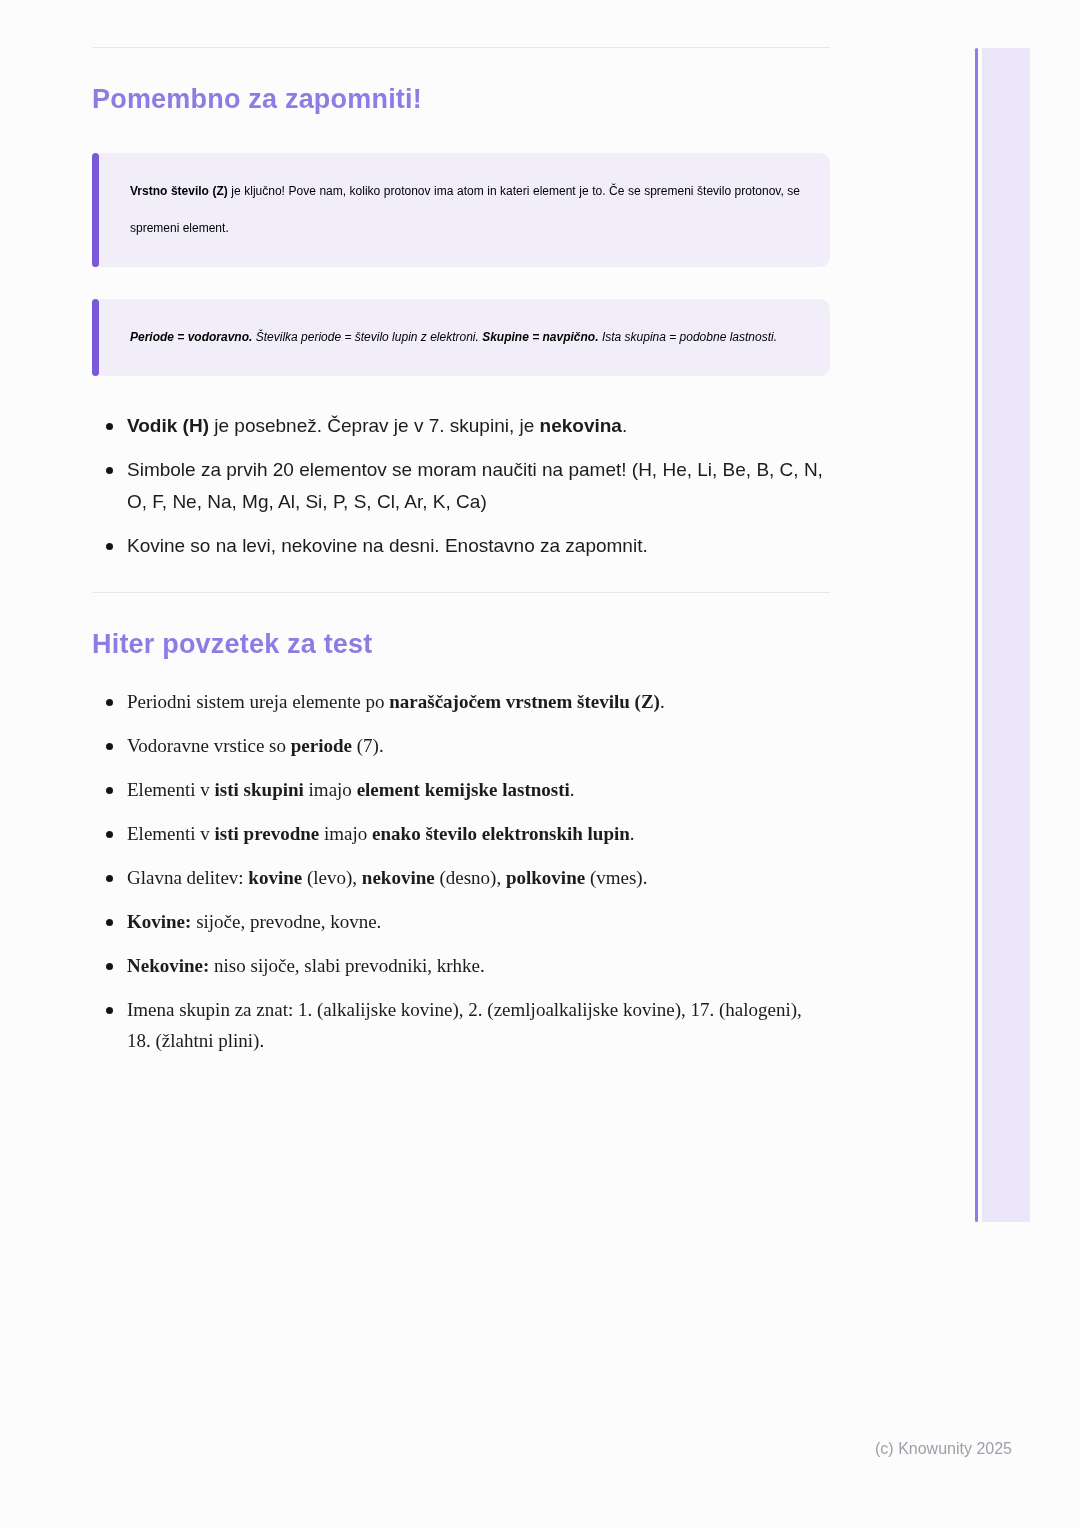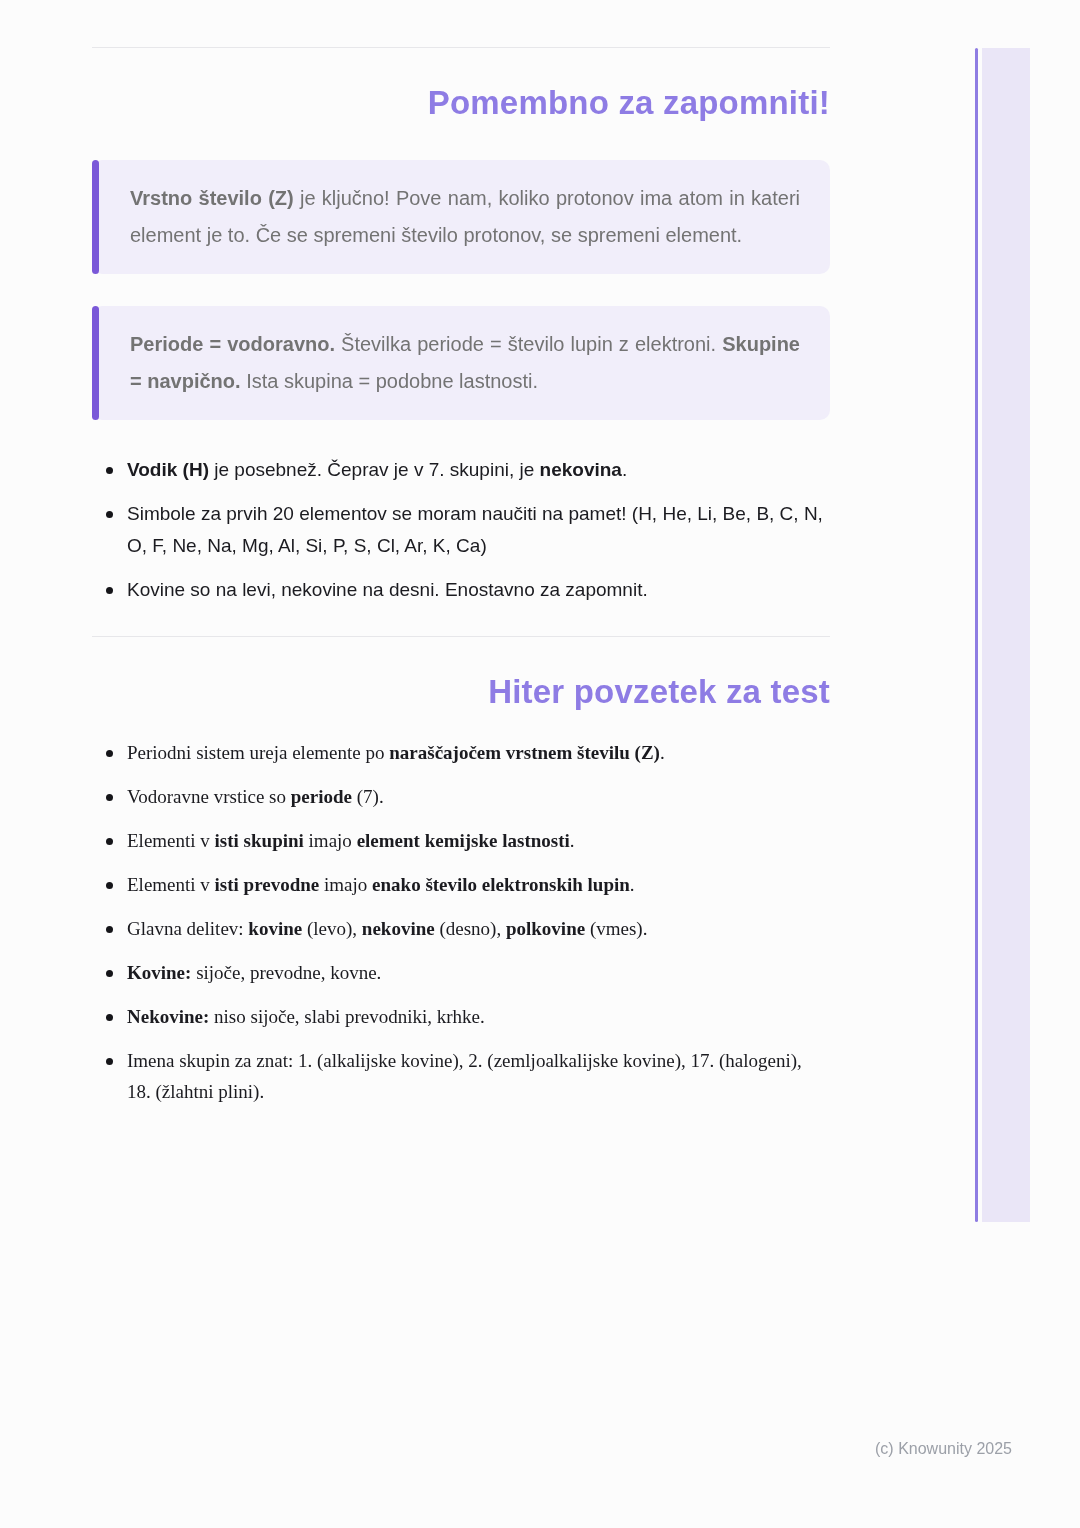--- a/index.html
+++ b/index.html
@@ -23,46 +23,45 @@
     padding-top: 47px;
   }
   .divider {
     border: none;
     border-top: 1px solid #e7e7ea;
     height: 0;
     width: 100%;
   }
   h1.section-title {
     margin-top: 36px;
-    font-size: 33px;
+    font-size: 27px;
     font-weight: 700;
     color: #8e7ce4;
     letter-spacing: 0.2px;
-    text-align: right;
   }
   .callout {
     position: relative;
     margin-top: 38px;
     background: #f1eefa;
     border-radius: 10px;
     padding: 20px 30px 20px 38px;
   }
-  .callout + .callout { margin-top: 32px; }
+  .callout + .callout { margin-top: 32px; font-style: italic; }
   .callout .bar {
     position: absolute;
     left: 0; top: 0; bottom: 0;
     width: 7px;
     border-radius: 10px;
     background: #7a58d8;
   }
   .callout p {
-    font-size: 20px;
+    font-size: 12px;
     line-height: 37px;
     text-align: justify;
-    color: #737373;
+    color: #000000;
   }
   .b, .callout .b { font-weight: 700; }
   ul.bullets {
     margin-top: 34px;
     list-style: none;
     padding-left: 14px;
   }
   ul.bullets li {
     position: relative;
     padding-left: 21px;

